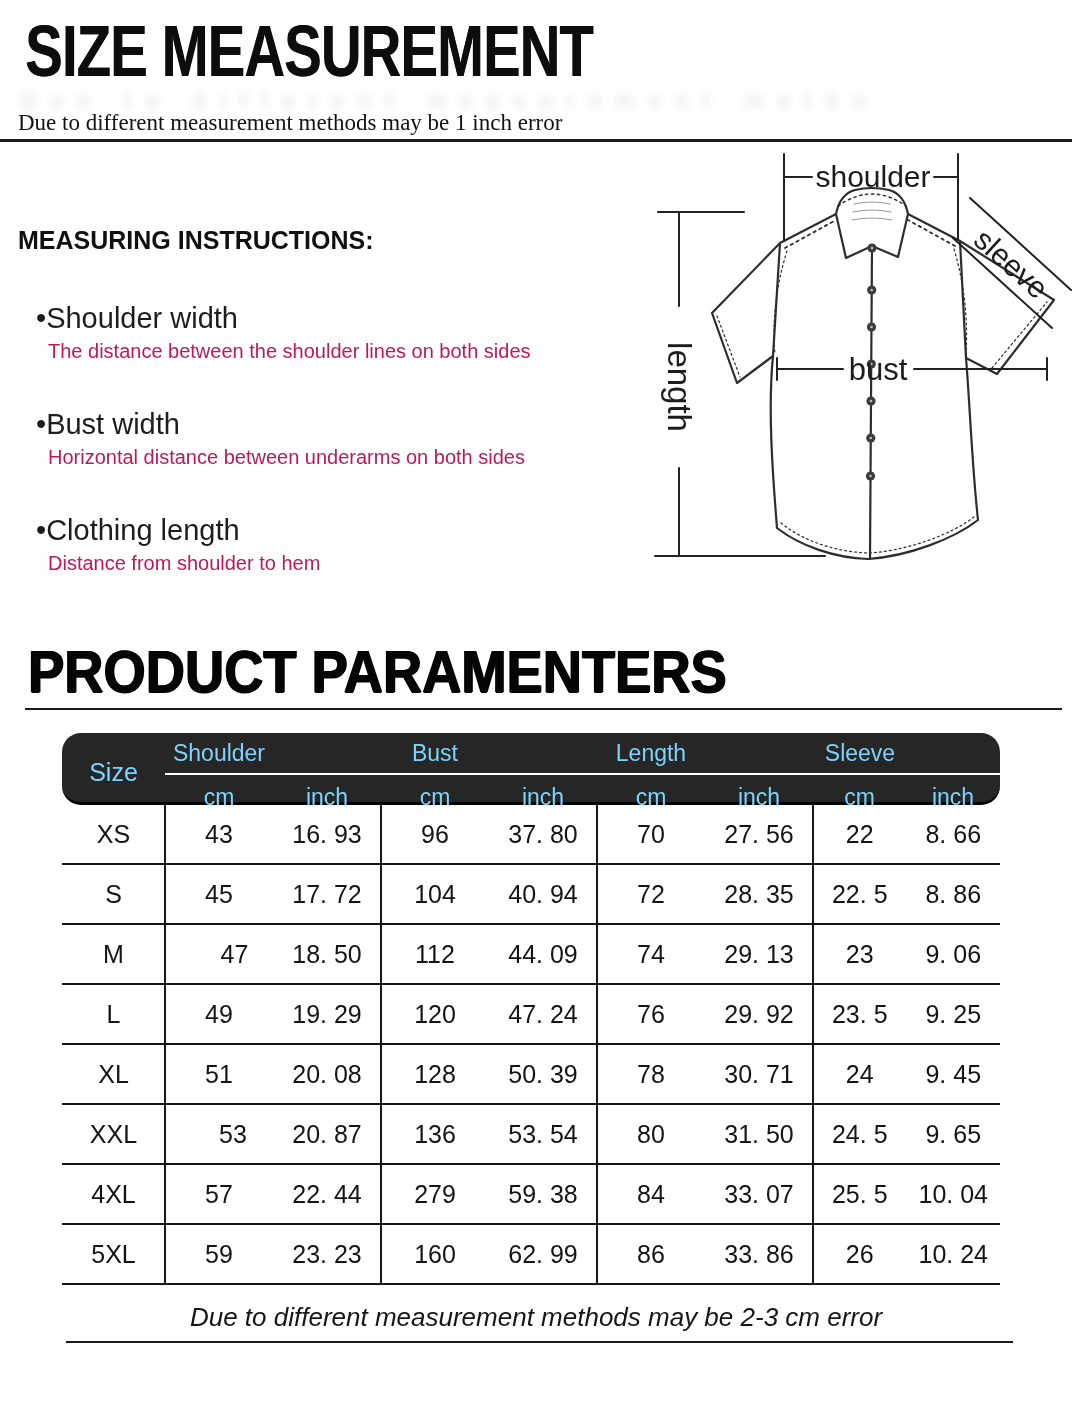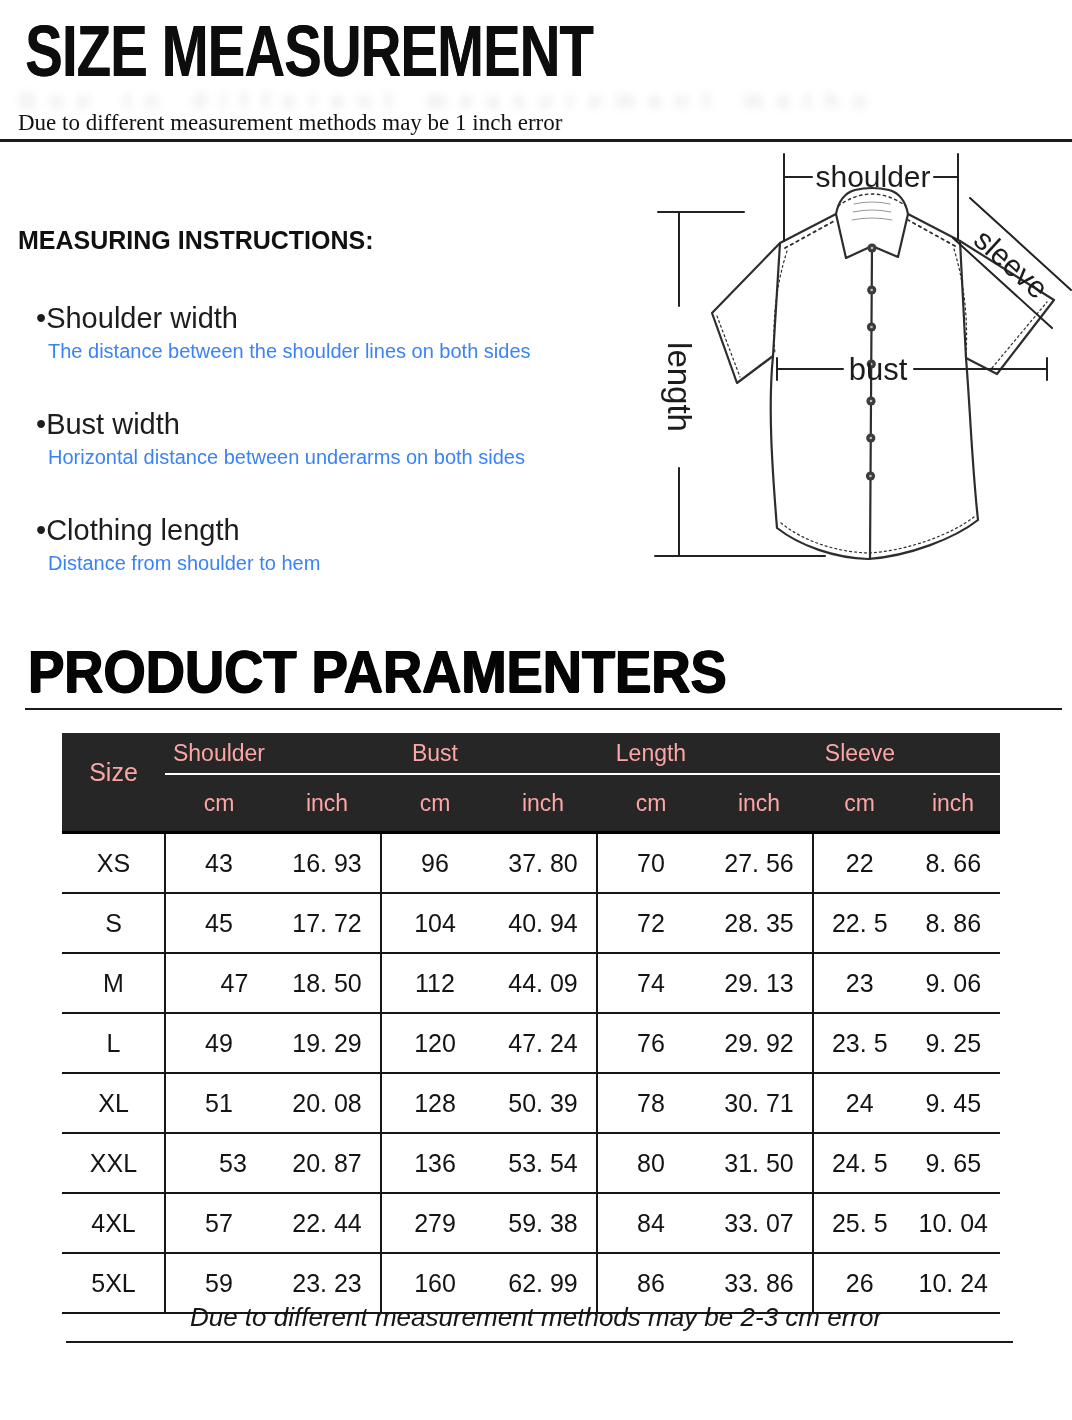--- a/index.html
+++ b/index.html
@@ -15,47 +15,47 @@
   .ghost { position:absolute; left:20px; top:88px; width:860px; font-size:22px; font-weight:bold;
            color:#777; filter:blur(4px); opacity:0.18; letter-spacing:14px; white-space:nowrap;
            overflow:hidden; }
   .subtitle { position:absolute; left:18px; top:110px; font-family:"Liberation Serif", serif;
               font-size:23px; color:#121212; white-space:nowrap; }
   .rule-top { position:absolute; left:0; top:139px; width:1072px; height:3px; background:#1a1a1a; }
 
   
   .mi-heading { position:absolute; left:18px; top:226px; font-size:25px; font-weight:bold; color:#111; }
   .mi-item-title { position:absolute; left:36px; font-size:29px; font-weight:400; color:#1d1d1d; }
-  .mi-item-desc  { position:absolute; left:48px; font-size:20px; font-weight:400; color:#3b82f6; }
+  .mi-item-desc  { position:absolute; left:48px; font-size:20px; font-weight:400; color:#be185d; }
   .t1 { top:302px; } .d1 { top:340px; }
   .t2 { top:408px; } .d2 { top:446px; }
   .t3 { top:514px; } .d3 { top:552px; }
 
   
   .diagram { position:absolute; left:640px; top:146px; width:432px; height:462px; }
   .diagram text { font-family:"Liberation Sans", sans-serif; fill:#1c1c1c; }
 
   
   .pp-heading { position:absolute; left:28px; top:638px; font-size:59px; font-weight:bold;
                 letter-spacing:0; white-space:nowrap; transform:scaleX(0.92); transform-origin:left top;
                 text-shadow:1px 0 #000, -0.7px 0 #000, 0 0.6px #000; color:#050505; }
   .rule-pp { position:absolute; left:25px; top:708px; width:1037px; height:2px; background:#1a1a1a; }
 
   
   .size-table { position:absolute; left:62px; top:733px; width:938px; }
-  .thead { position:relative; height:101px; background:#262626; color:#fca5a5;
-           border-bottom:3px solid #000; }
+  .thead { position:relative; height:72px; background:#262626; color:#7dd3fc;
+           border-bottom:3px solid #000;border-radius:19px; }
   .thead .size-head { position:absolute; left:0; top:0; width:103px; height:79px;
                       display:flex; align-items:center; justify-content:center; font-size:25px; }
   .group-label { position:absolute; top:0; height:41px; display:flex; align-items:center;
                  justify-content:center; font-size:23px; }
   .g0 { left:103px; width:108px; } .g1 { left:319px; width:108px; }
   .g2 { left:535px; width:108px; } .g3 { left:751px; width:94px; }
   .head-sep { position:absolute; left:103px; top:40px; width:835px; height:2px; background:#ffffff; }
-  .unit-label { position:absolute; top:52px; height:37px; display:flex; align-items:center;
+  .unit-label { position:absolute; top:46px; height:37px; display:flex; align-items:center;
                 justify-content:center; font-size:23px; }
   .u0 { left:103px;   width:108px; } .u1 { left:211px;   width:108px; }
   .u2 { left:319px;   width:108px; } .u3 { left:427px;   width:108px; }
   .u4 { left:535px;   width:108px; } .u5 { left:643px;   width:108px; }
   .u6 { left:751px;   width:93px;  } .u7 { left:844px;   width:94px;  }
 
   .tbody { position:relative; width:938px; }
   .trow { display:flex; height:60px; border-bottom:2px solid #161616; align-items:center; }
   .cell { display:inline-flex; align-items:center; justify-content:center; height:100%;
           font-size:25px; color:#141414; white-space:pre; }

